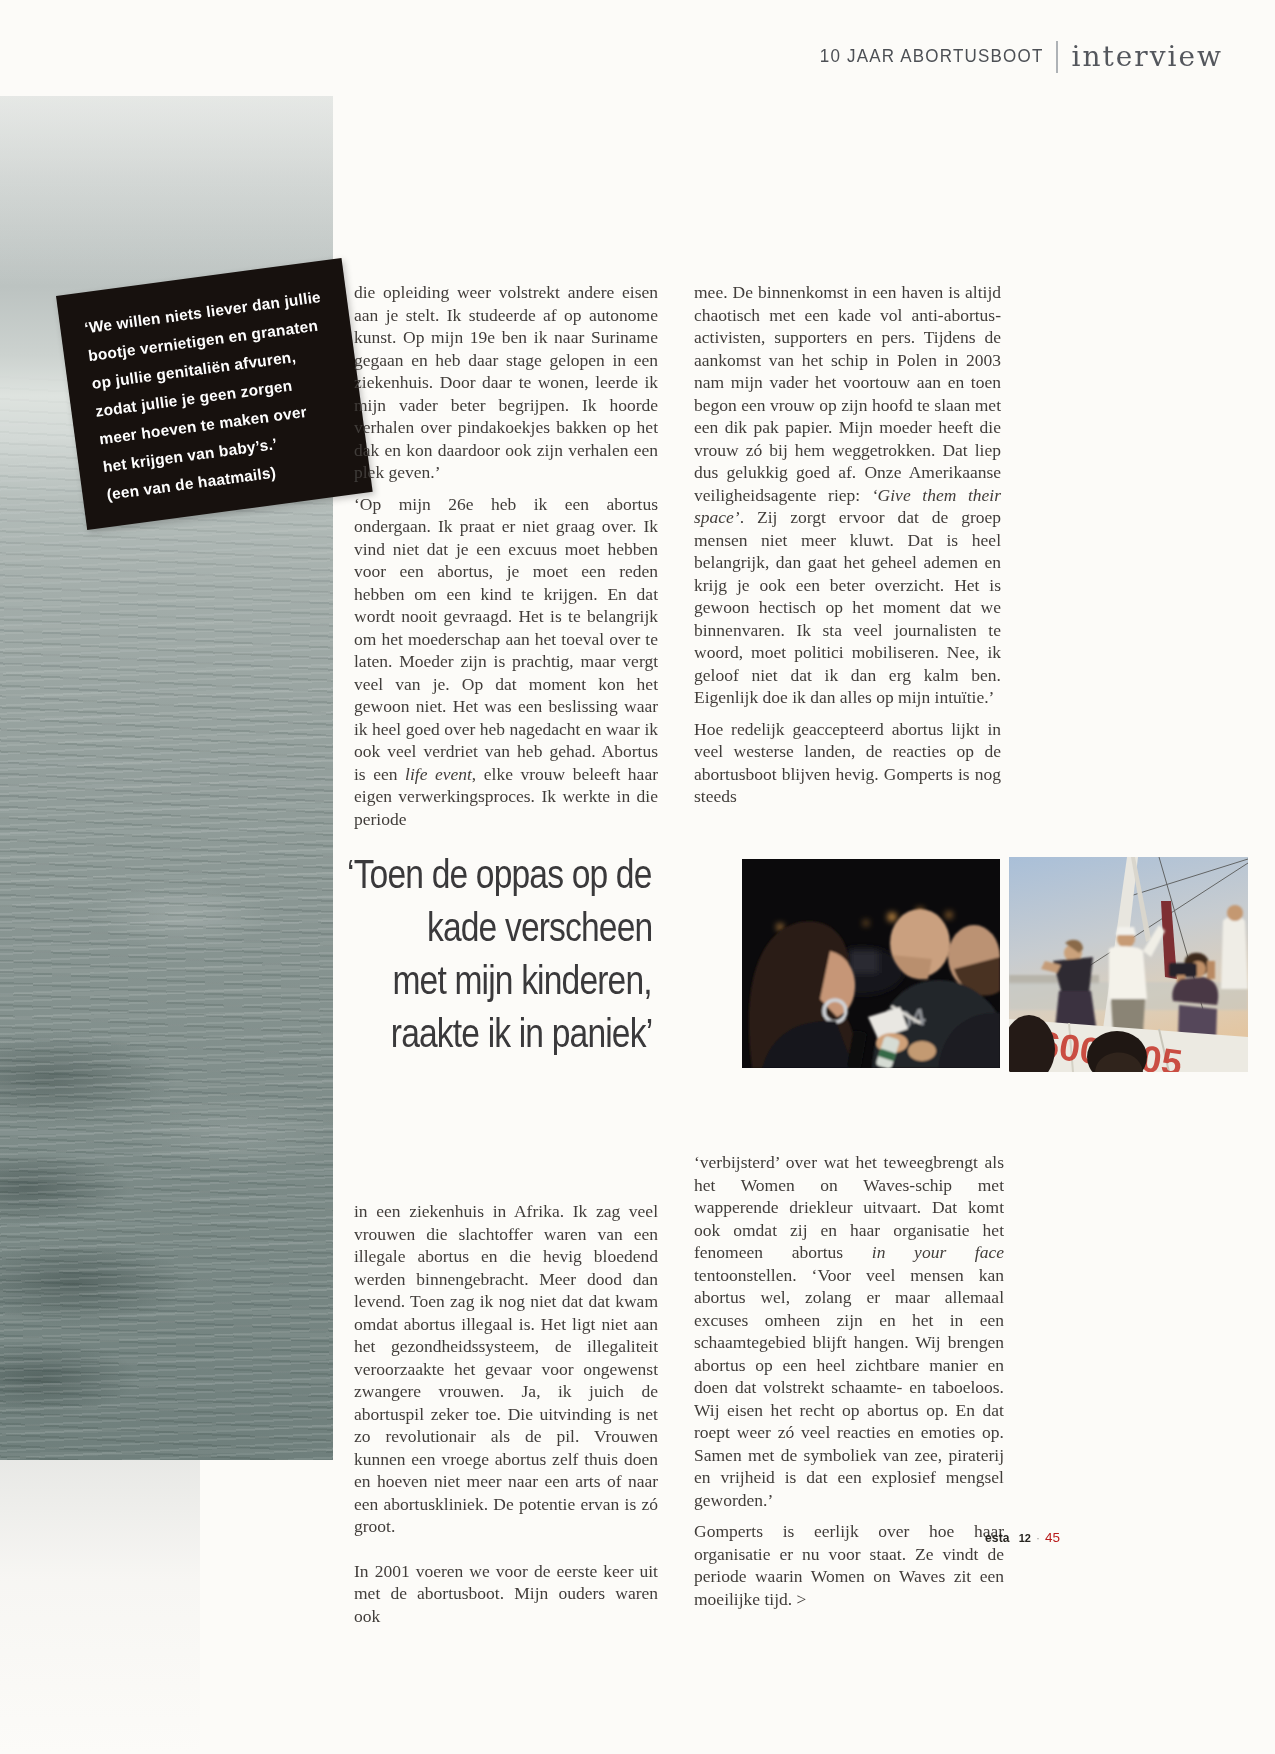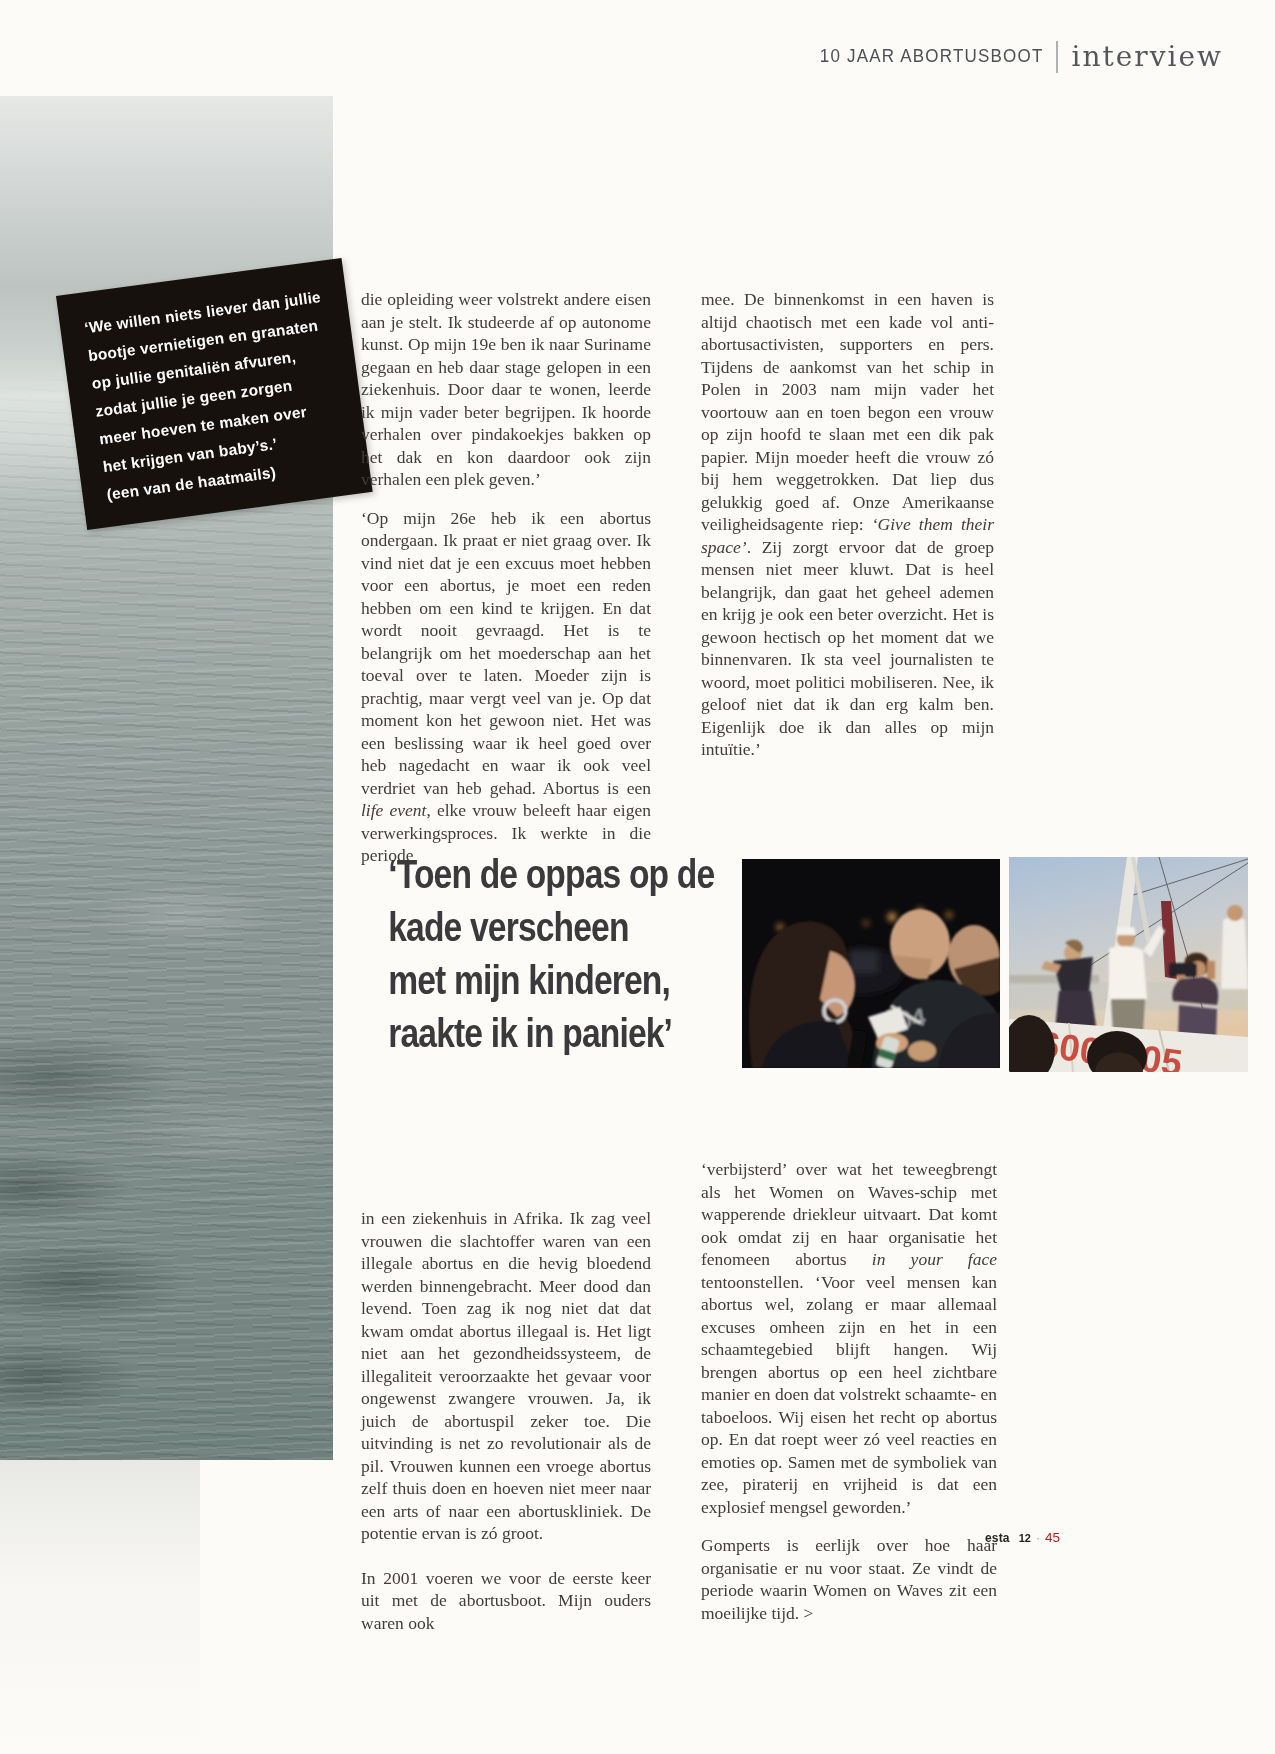--- a/index.html
+++ b/index.html
@@ -59,33 +59,33 @@
     background:#17110e;color:#fefefe;
     padding:22px 26px 18px 24px;
     font-family:"Liberation Sans",sans-serif;font-weight:bold;
     font-size:15.5px;line-height:28px;letter-spacing:.2px;
     box-shadow:2px 3px 6px rgba(40,40,40,.25);
   }
   .hate-mail div{white-space:nowrap;}
 
   
   .col{position:absolute;font-size:17.5px;line-height:22.5px;color:#413d3a;}
-  .col p{margin:16px;text-align:justify;}
+  .col p{margin:9px;text-align:justify;}
   .col p i{font-style:italic;}
   #col-bottom-left p + p{margin-top:22px;}
   #col-top-left{left:345px;top:272px;width:322px;}
   #col-top-right{left:685px;top:272px;width:325px;}
   #col-bottom-left{left:345px;top:1191px;width:322px;}
   #col-bottom-right{left:685px;top:1142px;width:328px;}
 
   
   .pull-quote{
     position:absolute;left:338px;top:848px;width:314px;
-    display:flex;flex-direction:column;
-    font-family:"Liberation Sans",sans-serif;font-weight:bold;
+    display:flex;flex-direction:column;align-items:flex-end;
+    font-family:"Liberation Sans",sans-serif;font-weight:normal;
     font-size:40px;line-height:53px;letter-spacing:-1px;color:#3a393b;
   }
   .pull-quote div{white-space:nowrap;transform:scaleX(.84);transform-origin:right center;}
 
   
   .photo{position:absolute;overflow:hidden;background:#000;}
   #photo-night{left:742px;top:859px;width:258px;height:209px;}
   #photo-boat{left:1009px;top:857px;width:239px;height:215px;background:#c6cdd2;}
 
   
@@ -139,20 +139,21 @@
       <div>het krijgen van baby’s.’</div>
       <div>(een van de haatmails)</div>
     </div>
 
   <div class="col" id="col-top-left">
       <p><span>die opleiding weer volstrekt andere eisen aan je stelt. Ik studeerde af op autonome kunst. Op mijn 19e ben ik naar Suriname gegaan en heb daar stage gelopen in een ziekenhuis. Door daar te wonen, leerde ik mijn vader beter begrijpen. Ik hoorde verhalen over pindakoekjes bakken op het dak en kon daardoor ook zijn verhalen een plek geven.’</span></p>
       <p><span>‘Op mijn 26e heb ik een abortus ondergaan. Ik praat er niet graag over. Ik vind niet dat je een excuus moet hebben voor een abortus, je moet een reden hebben om een kind te krijgen. En dat wordt nooit gevraagd. Het is te belangrijk om het moederschap aan het toeval over te laten. Moeder zijn is prachtig, maar vergt veel van je. Op dat moment kon het gewoon niet. Het was een beslissing waar ik heel goed over heb nagedacht en waar ik ook veel verdriet van heb gehad. Abortus is een </span><i>life event</i><span>, elke vrouw beleeft haar eigen verwerkingsproces. Ik werkte in die periode</span></p>
     </div>
   <div class="col" id="col-top-right">
       <p><span>mee. De binnenkomst in een haven is altijd chaotisch met een kade vol anti-abortus­activisten, supporters en pers. Tijdens de aankomst van het schip in Polen in 2003 nam mijn vader het voortouw aan en toen begon een vrouw op zijn hoofd te slaan met een dik pak papier. Mijn moeder heeft die vrouw zó bij hem weggetrokken. Dat liep dus gelukkig goed af. Onze Amerikaanse veiligheidsagente riep: </span><i>‘Give them their space’</i><span>. Zij zorgt ervoor dat de groep mensen niet meer kluwt. Dat is heel belangrijk, dan gaat het geheel ademen en krijg je ook een beter overzicht. Het is gewoon hectisch op het moment dat we binnenvaren. Ik sta veel journalisten te woord, moet politici mobiliseren. Nee, ik geloof niet dat ik dan erg kalm ben. Eigenlijk doe ik dan alles op mijn intuïtie.’</span></p>
+      <p><span>Hoe redelijk geaccepteerd abortus lijkt in veel westerse landen, de reacties op de abortusboot blijven hevig. Gomperts is nog steeds</span></p>
     </div>
 
   <div class="pull-quote">
       <div>‘Toen de oppas op de</div>
       <div>kade verscheen</div>
       <div>met mijn kinderen,</div>
       <div>raakte ik in paniek’</div>
     </div>
 
   <div class="photo" id="photo-night">

